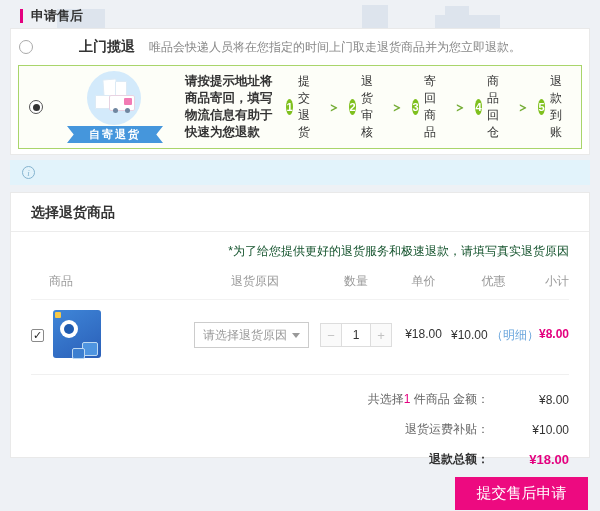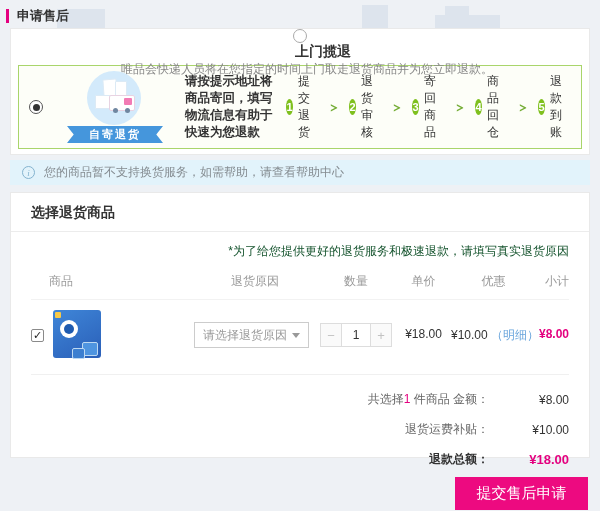--- a/index.html
+++ b/index.html
@@ -4,31 +4,31 @@
 <style>
   * { margin:0; padding:0; box-sizing:border-box; }
   html,body { background:#eef1f5; }
   body { font-family:"Liberation Sans","DejaVu Sans",sans-serif; }
   .page { position:relative; width:600px; height:511px; background:#eef1f5; overflow:hidden; }
 
   
   .bldg { position:absolute; background:#dde4ed; }
 
   
-  .page-title-row { position:absolute; top:7px; left:6px; display:flex; align-items:center; z-index:2; }
+  .page-title-row { position:absolute; top:7px; left:20px; display:flex; align-items:center; z-index:2; }
   .title-bar { width:3px; height:14px; background:#e4007f; margin-right:8px; }
   .title-text { font-size:13px; font-weight:bold; color:#333; }
 
   
   .card { position:absolute; left:10px; right:10px; background:#fff; border:1px solid #e9e9e9; }
   .card-options { top:28px; height:127px; }
   .card-products { top:192px; height:266px; }
 
   
-  .option-row { display:flex; align-items:center; height:36px; padding:0 8px;flex-direction:column; }
+  .option-row { display:flex; align-items:center; height:36px; padding:0 8px; }
   .radio { width:14px; height:14px; border:1px solid #aaa; border-radius:50%; background:#fff; display:inline-flex; align-items:center; justify-content:center; flex:none; cursor:pointer; }
   .radio.checked { border-color:#555; }
   .radio.checked::after { content:""; width:7px; height:7px; border-radius:50%; background:#333; }
   .option-label { font-size:14px; font-weight:bold; color:#333; margin-left:46px; }
   .option-desc { font-size:12px; color:#888; margin-left:14px; }
 
   .option-selected { margin:0 7px; height:84px; border:1px solid #a9d56b; background:#fdfef8; display:flex; align-items:center; padding:0 10px; }
 
   
   .badge { position:relative; width:100px; height:76px; margin-left:22px; flex:none; }
@@ -166,21 +166,20 @@
             <span class="step-num">5</span>
             <span class="step-label">退款到账</span>
           </span>
         </div>
       </div>
     </div>
   </div>
 
   <div class="notice">
     <span class="info-icon">i</span>
-    <span class="notice-text">您的商品暂不支持换货服务，如需帮助，请查看帮助中心</span>
   </div>
 
   <div class="card card-products">
     <div class="section-header">选择退货商品</div>
     <div class="section-note">*为了给您提供更好的退货服务和极速退款，请填写真实退货原因</div>
 
     <div class="tbl-head">
       <span class="h-product">商品</span>
       <span class="h-center">退货原因</span>
       <span class="h-center">数量</span>

